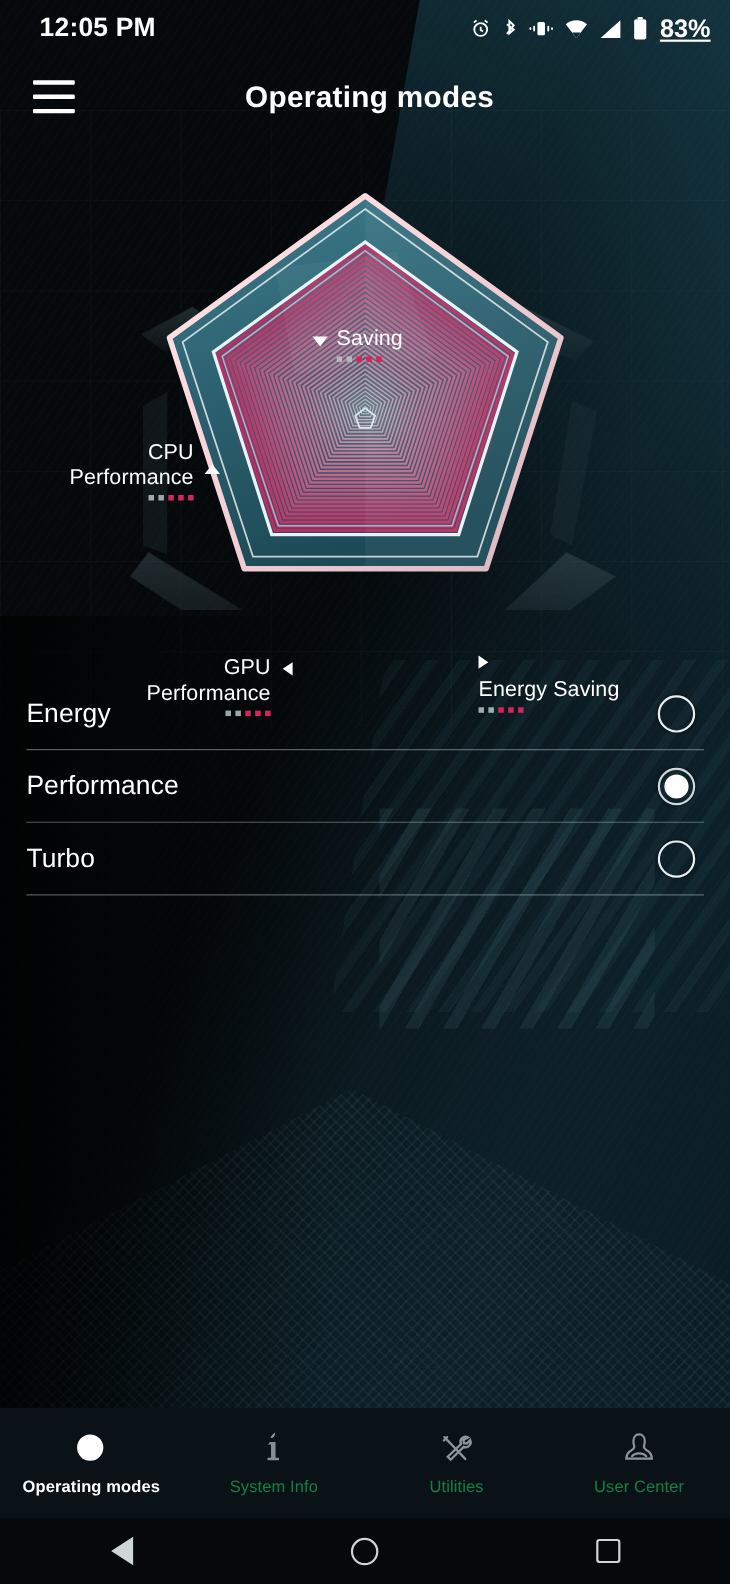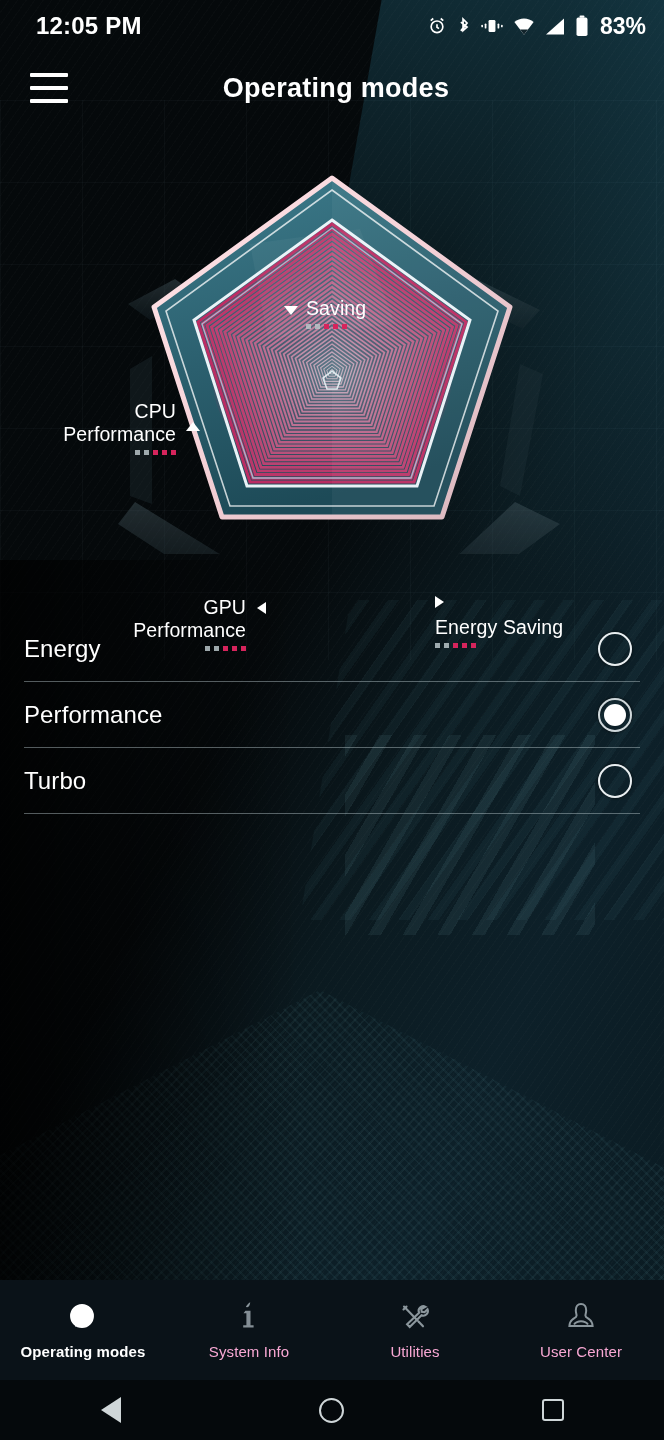--- a/index.html
+++ b/index.html
@@ -72,21 +72,21 @@
 
   
   #status-bar {
     position:relative; z-index:6;
     height:52px; display:flex; align-items:center;
     justify-content:space-between; padding:0 18px 0 36px;
   }
   #status-bar .clock { font-size:24px; font-weight:600; letter-spacing:.2px; }
   .status-icons { display:flex; align-items:center; gap:9px; }
   .status-icons svg { display:block; }
-  .battery-pct { font-size:23px; font-weight:700; margin-left:2px; }
+  .battery-pct { font-size:23px; font-weight:700; margin-left:2px;text-decoration:underline; }
 
   
   #app-bar {
     position:relative; z-index:6;
     height:72px; display:flex; align-items:center; padding:0 0 0 30px;
   }
   #hamburger { width:38px; height:30px; display:flex; flex-direction:column;
     justify-content:space-between; cursor:pointer; }
   #hamburger span { display:block; height:4px; background:#fff; border-radius:1px; }
   #app-title {
@@ -146,21 +146,21 @@
   #bottom-nav {
     position:absolute; left:0; right:0; bottom:60px; height:100px; z-index:7;
     background:#0a1218; display:flex; align-items:center;
   }
   .nav-item {
     flex:1; display:flex; flex-direction:column; align-items:center;
     justify-content:center; gap:9px; cursor:pointer;
   }
   .nav-item .nav-label { font-size:15px; letter-spacing:.1px; }
   .nav-item.active .nav-label { color:#fff; font-weight:700; }
-  .nav-item:not(.active) .nav-label { color:#f9a8d4; }
+  .nav-item:not(.active) .nav-label { color:#15803d; }
   .nav-item.active svg { stroke:#fff; fill:#fff; }
   .nav-icon { height:34px; display:flex; align-items:center; }
 
   
   #android-nav {
     position:absolute; left:0; right:0; bottom:0; height:60px; z-index:8;
     background:#05090c; display:flex; align-items:center; justify-content:space-around;
   }
   #android-nav .sysbtn { width:72px; display:flex; align-items:center; justify-content:center; cursor:pointer; }
   .nav-back { width:0; height:0; border-top:13px solid transparent;

